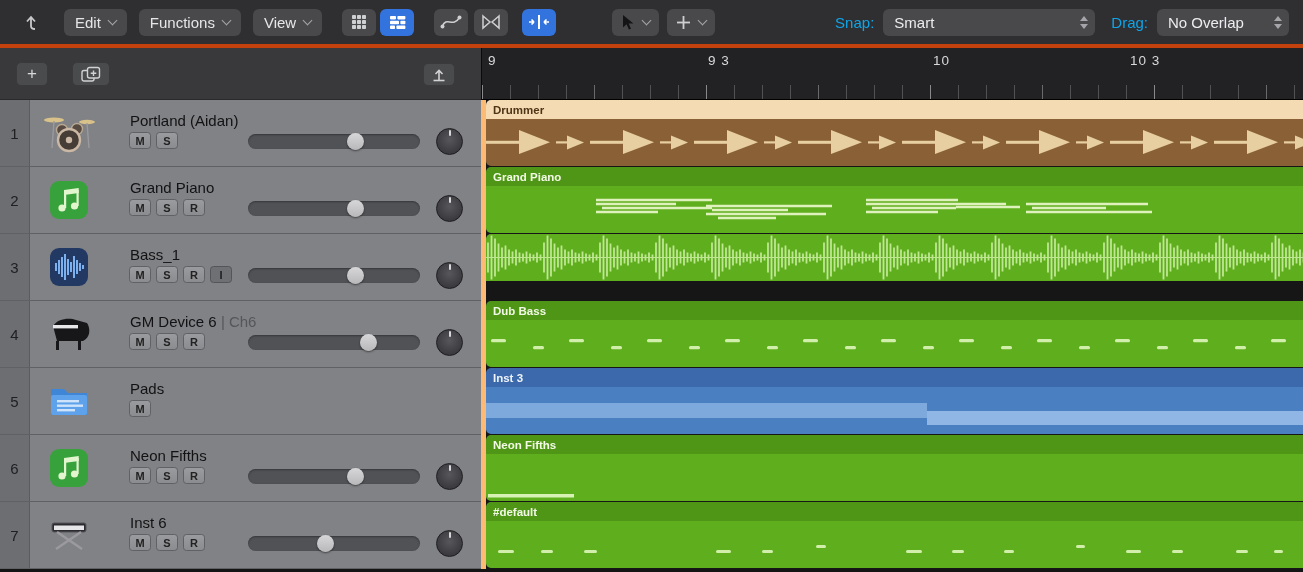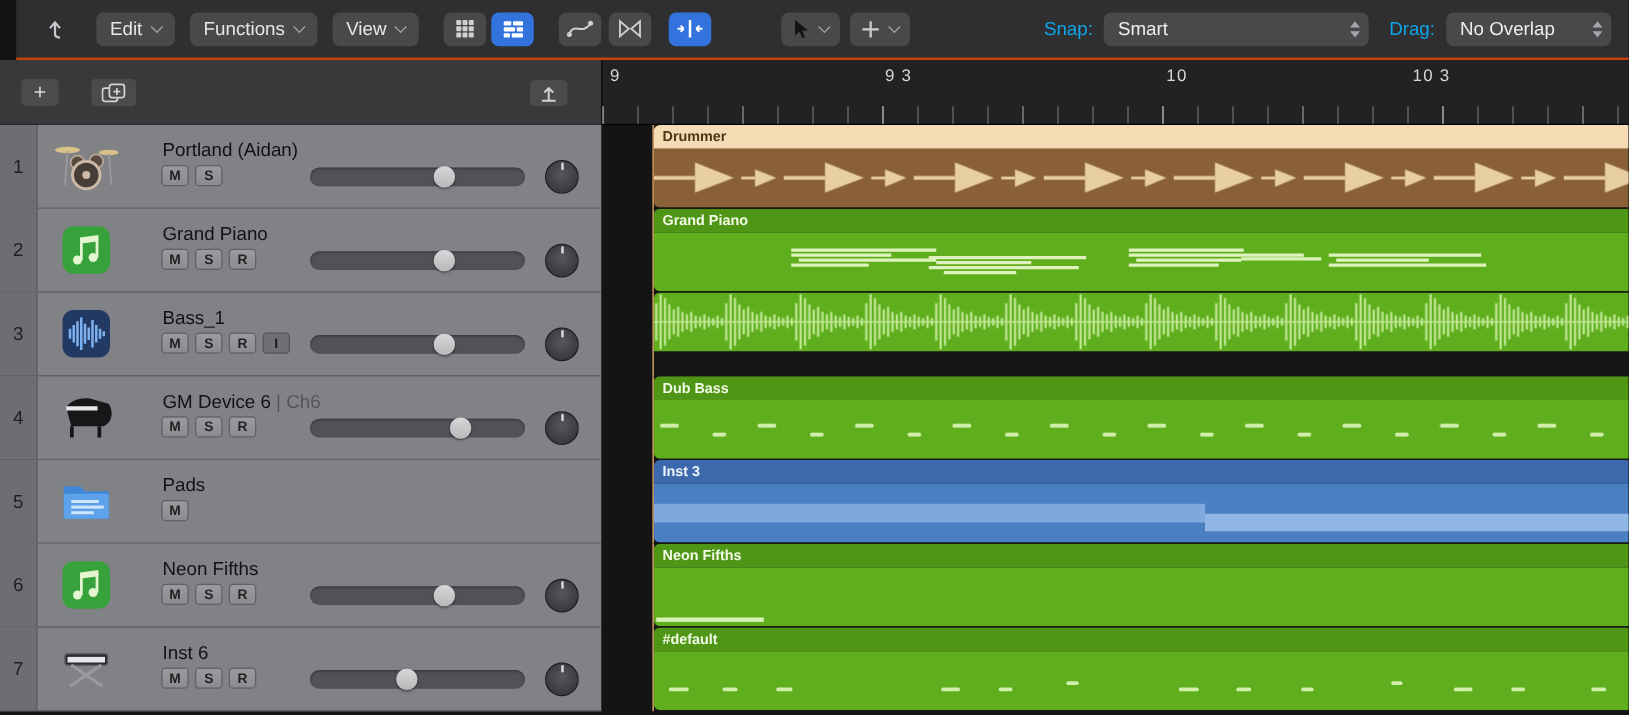--- a/index.html
+++ b/index.html
@@ -1,21 +1,21 @@
 <!DOCTYPE html>
 <html><head>
 <meta charset="utf-8">
 <style>
   * { margin:0; padding:0; box-sizing:border-box; }
   html,body { width:1303px; height:572px; overflow:hidden; background:#141414;
     font-family:"Liberation Sans", sans-serif; -webkit-font-smoothing:antialiased; }
 
   
-  .toolbar { height:48px; background:#2f2f31; border-bottom:2px solid #c2410c;
-    display:flex; align-items:center; padding:0 14px;margin-left:13px; }
+  .toolbar { height:48px; background:#2f2f31; border-bottom:4px solid #c2410c;
+    display:flex; align-items:center; padding:0 14px; }
   .tb-btn { background:#49494c; border-radius:6px; height:27px; display:flex; align-items:center;
     gap:8px; padding:0 11px; color:#e6e6e8; font-size:15px; cursor:default; }
   .chev { width:7px; height:7px; border-right:1.7px solid #a6a6aa; border-bottom:1.7px solid #a6a6aa;
     transform:rotate(45deg); margin-top:-4px; }
   .icon-btn { width:34px; height:27px; border-radius:6px; background:#49494c;
     display:flex; align-items:center; justify-content:center; }
   .icon-btn.active { background:#3273dd; }
   .tb-label { color:#0ea5e9; font-size:15px; }
   .select { background:#49494c; border-radius:6px; height:27px; display:flex; align-items:center;
     justify-content:space-between; padding:0 7px 0 11px; color:#ededef; font-size:15px; }
@@ -54,21 +54,21 @@
   .slider { position:absolute; left:248px; top:34px; width:172px; height:15px; border-radius:8px;
     background:#515256; box-shadow:inset 0 1px 2px rgba(0,0,0,.35); }
   .thumb { position:absolute; top:-1px; width:17px; height:17px; border-radius:50%;
     background:linear-gradient(#d7d7d9,#b8b8bb); box-shadow:0 1px 2px rgba(0,0,0,.5); }
   .knob { position:absolute; left:436px; top:28px; width:27px; height:27px; border-radius:50%;
     background:radial-gradient(circle at 50% 42%, #56565b, #2f2f33); border:1px solid #1d1d1f; }
   .knob::after { content:""; position:absolute; left:50%; top:1px; width:2px; height:6px;
     background:#d8d8da; transform:translateX(-50%); border-radius:1px; }
 
   
-  .content-row { height:67px; background:#161616; border-left:1px solid #fdba74;margin-left:41px; }
+  .content-row { height:67px; background:#161616; border-left:5px solid #fdba74; }
   .region { height:66px; border-radius:5px 0 0 5px; overflow:hidden; }
   .rhead { height:19px; font-size:11.5px; font-weight:bold; display:flex; align-items:center;
     gap:6px; padding-left:7px; }
   .rbody { height:47px; position:relative; }
   .reg-drummer .rhead { background:#f5dbb3; color:#4f3517; }
   .reg-drummer .rbody { background:#8a6137; }
   .reg-green .rhead { background:#4f9617; color:#f2fae6; }
   .reg-green .rbody { background:#5fae1e; }
   .reg-blue .rhead { background:#3c69ac; color:#eef3fa; }
   .reg-blue .rbody { background:#4a7fc2; }

